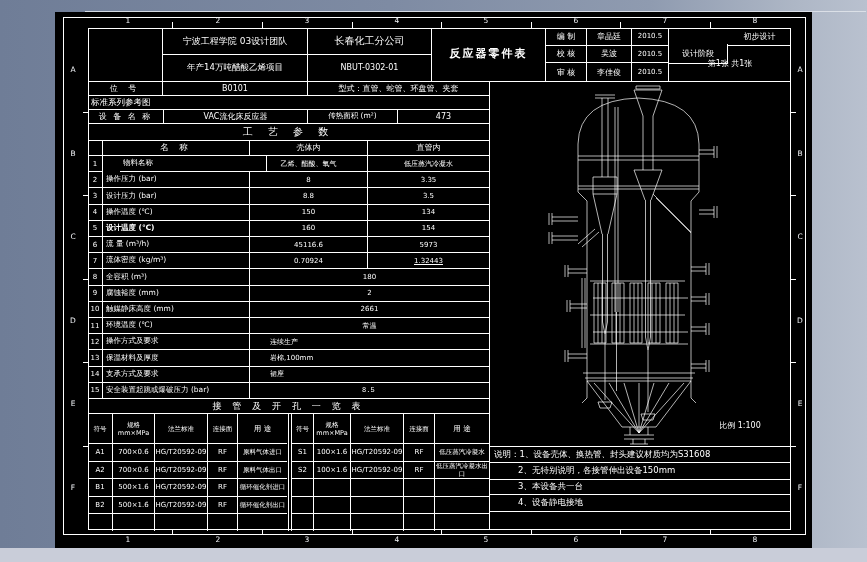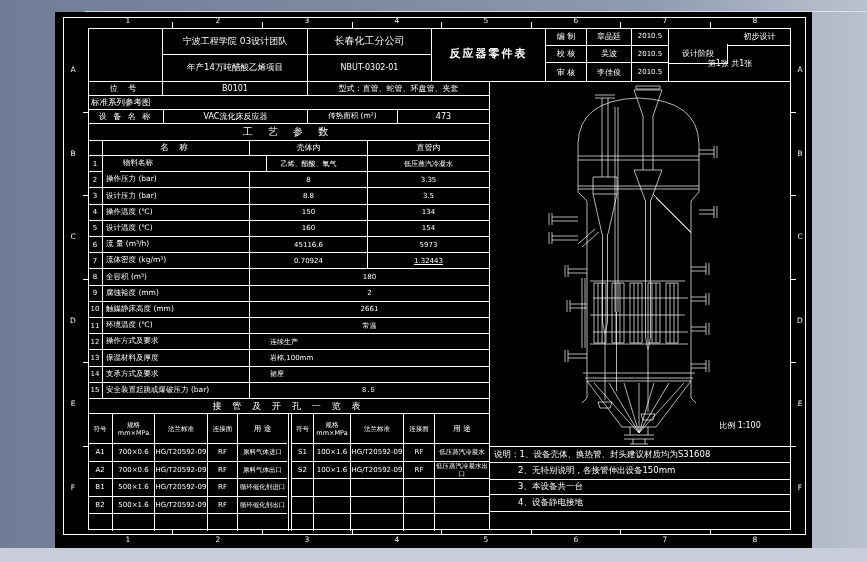--- a/index.html
+++ b/index.html
@@ -80,21 +80,21 @@
       <div class="cell bb f7" style="left: 280px; top: 90.2px; width: 121px; height: 16.2px;">3.35</div>
       <div class="cell br bb f7" style="left: 0px; top: 106.4px; width: 15px; height: 16.2px;">3</div>
       <div class="cell br bb left pl3 f75" style="left: 15px; top: 106.4px; width: 147px; height: 16.2px;">设计压力 (bar)</div>
       <div class="cell br bb f7" style="left: 162px; top: 106.4px; width: 118px; height: 16.2px;">8.8</div>
       <div class="cell bb f7" style="left: 280px; top: 106.4px; width: 121px; height: 16.2px;">3.5</div>
       <div class="cell br bb f7" style="left: 0px; top: 122.6px; width: 15px; height: 16.2px;">4</div>
       <div class="cell br bb left pl3 f75" style="left: 15px; top: 122.6px; width: 147px; height: 16.2px;">操作温度 (℃)</div>
       <div class="cell br bb f7" style="left: 162px; top: 122.6px; width: 118px; height: 16.2px;">150</div>
       <div class="cell bb f7" style="left: 280px; top: 122.6px; width: 121px; height: 16.2px;">134</div>
       <div class="cell br bb f7" style="left: 0px; top: 138.8px; width: 15px; height: 16.2px;">5</div>
-      <div class="cell br bb left pl3 f75" style="left: 15px; top: 138.8px; width: 147px; height: 16.2px;">设计温度 (℃)</div>
+      <div class="cell br bb left pl3 f75" style="left: 15px; top: 138.8px; width: 147px; height: 16.2px; font-weight: bold;">设计温度 (℃)</div>
       <div class="cell br bb f7" style="left: 162px; top: 138.8px; width: 118px; height: 16.2px;">160</div>
       <div class="cell bb f7" style="left: 280px; top: 138.8px; width: 121px; height: 16.2px;">154</div>
       <div class="cell br bb f7" style="left: 0px; top: 155px; width: 15px; height: 16.2px;">6</div>
       <div class="cell br bb left pl3 f75" style="left: 15px; top: 155px; width: 147px; height: 16.2px;">流  量 (m³/h)</div>
       <div class="cell br bb f7" style="left: 162px; top: 155px; width: 118px; height: 16.2px;">45116.6</div>
       <div class="cell bb f7" style="left: 280px; top: 155px; width: 121px; height: 16.2px;">5973</div>
       <div class="cell br bb f7" style="left: 0px; top: 171.2px; width: 15px; height: 16.2px;">7</div>
       <div class="cell br bb left pl3 f75" style="left: 15px; top: 171.2px; width: 147px; height: 16.2px;">流体密度 (kg/m³)</div>
       <div class="cell br bb f7" style="left: 162px; top: 171.2px; width: 118px; height: 16.2px;">0.70924</div>
       <div class="cell bb f7" style="left: 280px; top: 171.2px; width: 121px; height: 16.2px; text-decoration: underline;">1.32443</div>

